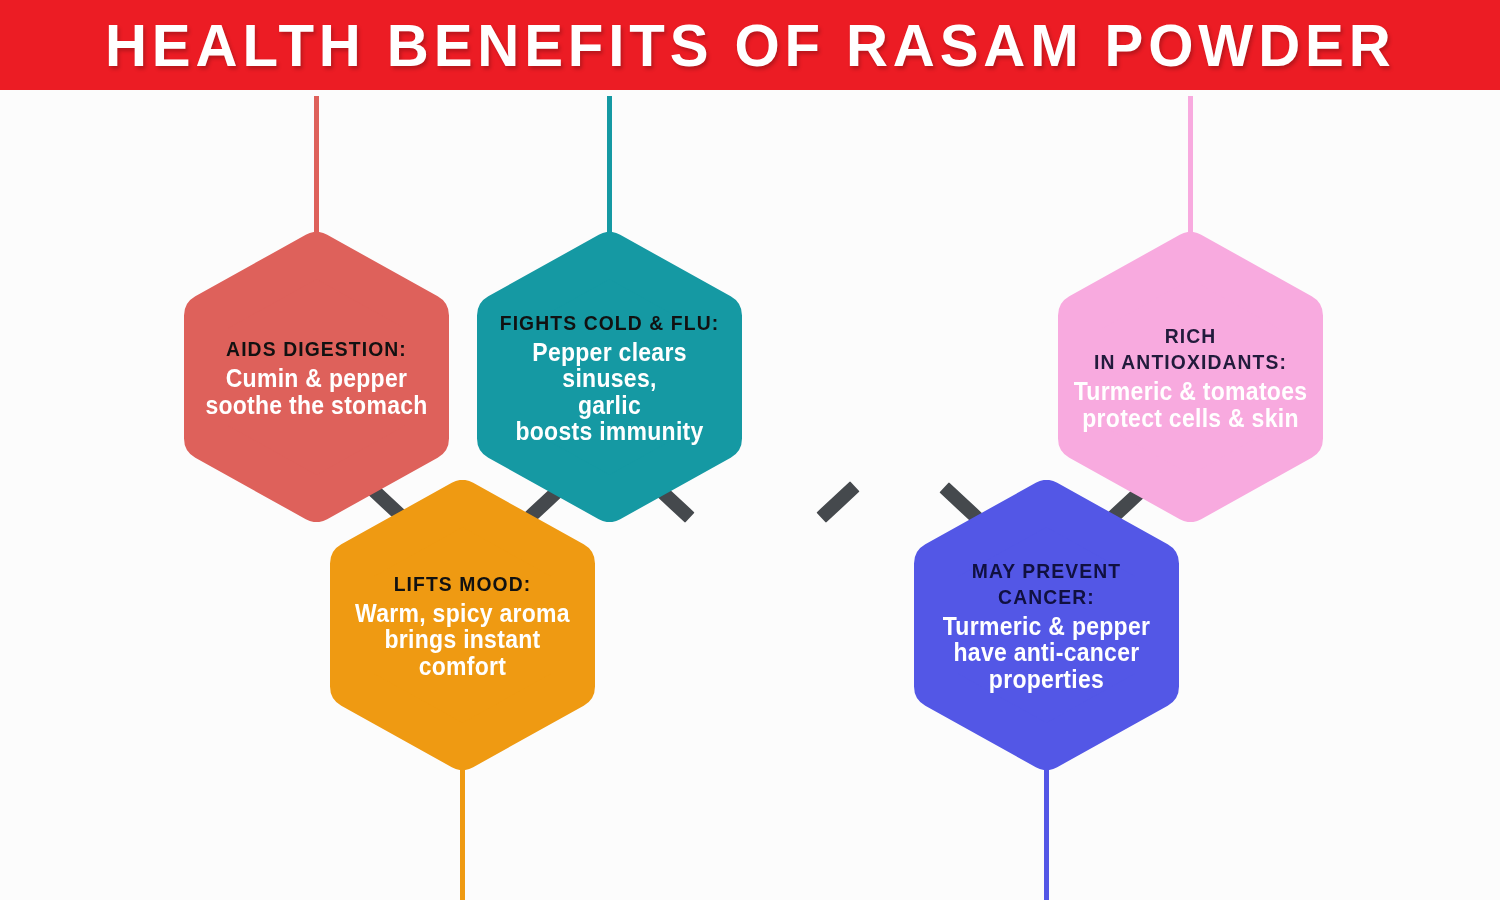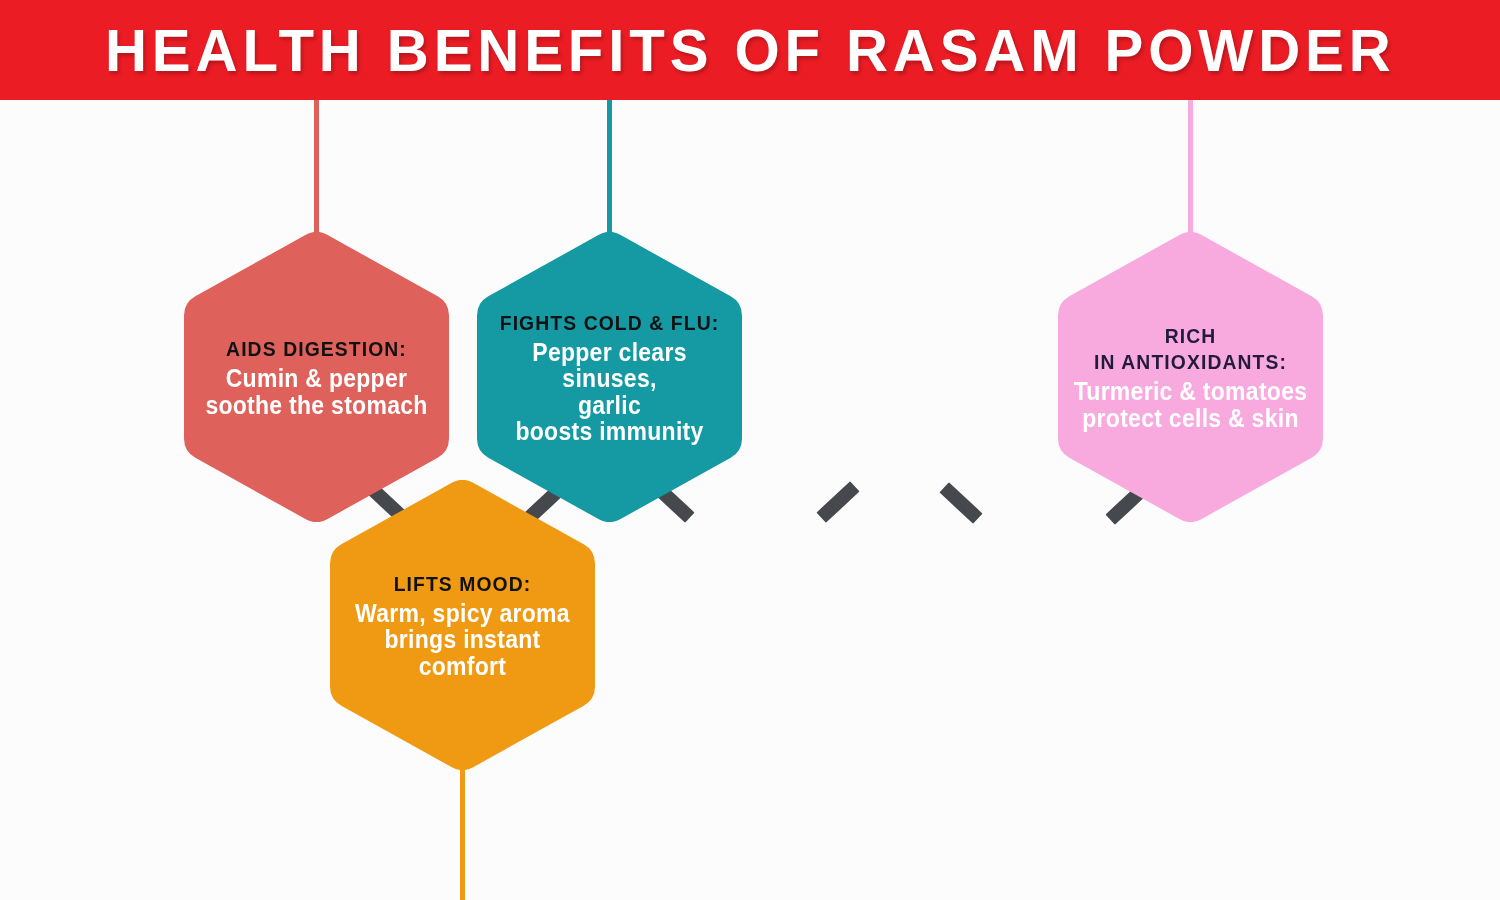--- a/index.html
+++ b/index.html
@@ -13,21 +13,21 @@
     width: 1500px;
     height: 900px;
     overflow: hidden;
     background: #fcfcfc;
   }
   
   .banner {
     position: absolute;
     left: 0; top: 0;
     width: 1500px;
-    height: 100px;
+    height: 90px;
     z-index: 5;
     display: flex;
     align-items: center;
     justify-content: center;
   }
   .banner-title {
     margin: 0;
     font-size: 60px;
     font-weight: bold;
     letter-spacing: 5px;
@@ -166,14 +166,27 @@
     </svg>
     <div class="hex-text">
       <div class="hex-heading" style="color: rgb(17, 17, 17);">LIFTS MOOD:</div>
       <div class="hex-body" style="color: rgb(255, 255, 255);">Warm, spicy aroma
 brings instant
 comfort</div>
     </div>
   </div>
 
 
+  <div class="hex bottom" style="left: 914px; top: 480px; color: rgb(83, 87, 230);">
+    <div class="hex-line"></div>
+    <svg class="hex-svg" viewBox="0 0 265 290" aria-hidden="true">
+      <polygon points="132.5,22 243,83.5 243,206.5 132.5,268 22,206.5 22,83.5"></polygon>
+    </svg>
+    <div class="hex-text">
+      <div class="hex-heading" style="color: rgb(16, 16, 64);">MAY PREVENT
+CANCER:</div>
+      <div class="hex-body" style="color: rgb(255, 255, 255);">Turmeric &amp; pepper
+have anti-cancer
+properties</div>
+    </div>
+  </div>
 
 </div>
 
 </body></html>

